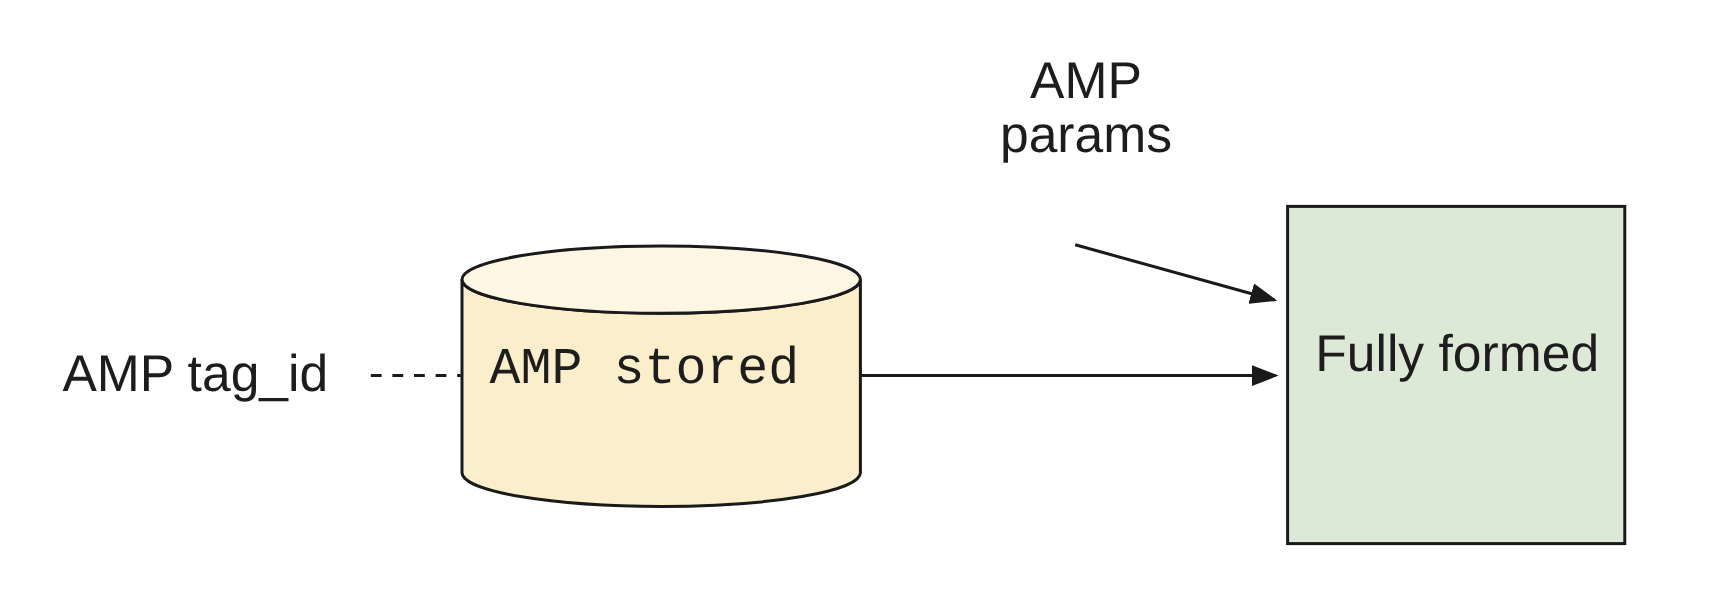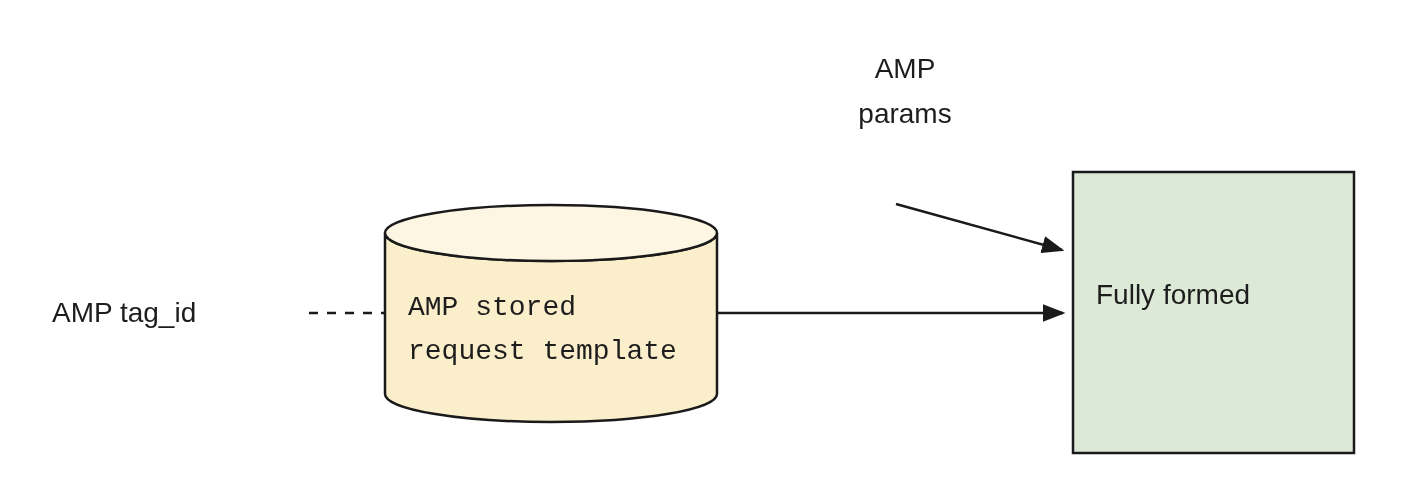--- a/index.html
+++ b/index.html
@@ -16,21 +16,21 @@
     overflow: hidden;
   }
   .canvas svg {
     position: absolute;
     top: 0;
     left: 0;
   }
   .label {
     position: absolute;
     color: #1d1d1d;
-    font-size: 28px;
+    font-size: 43px;
     line-height: 45px;
     white-space: nowrap;
   }
   .input-label {
     left: 52px;
     top: 290px;
   }
   .annotation {
     left: 755px;
     top: 46px;
@@ -88,20 +88,19 @@
 
   <div class="label input-label">AMP tag_id</div>
 
   <div class="label annotation">
     <div>AMP</div>
     <div>params</div>
   </div>
 
   <div class="label cylinder-label">
     <div>AMP stored</div>
-    <div>request template</div>
   </div>
 
   <div class="label box-label">
     <div>Fully formed</div>
   </div>
 
 </div>
 
 </body></html>

